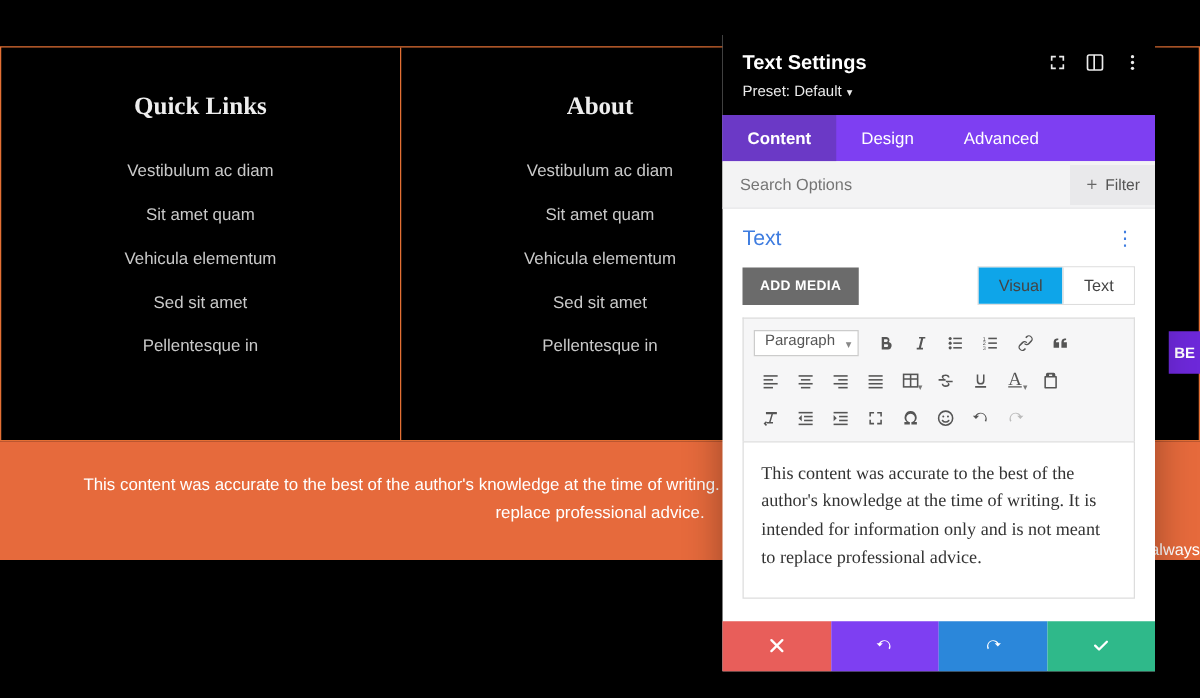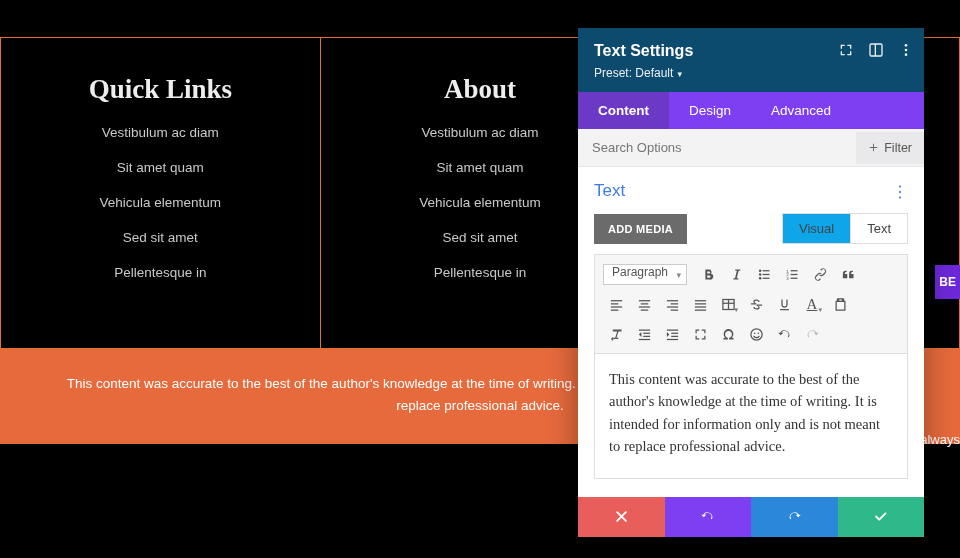--- a/index.html
+++ b/index.html
@@ -3,30 +3,30 @@
   <meta charset="utf-8">
   <style>
     * { box-sizing: border-box; margin: 0; padding: 0; }
     body { font-family: -apple-system, Segoe UI, sans-serif; background: #000; width: 960px; height: 558px; overflow: hidden; position: relative; }
     
     .page-wrap { width: 960px; height: 558px; position: relative; }
     .black-top { height: 37px; background: #000; }
     .columns-area { display: flex; background: #000; border: 1px solid #e47034; }
     .col { flex: 1; text-align: center; padding: 36px 10px 48px; border-right: 1px solid #e47034; }
     .col:last-child { border-right: none; }
-    .col h3 { color: #eee; font-family: Georgia, serif; font-weight: 700; font-size: 27px; margin-bottom: 20px; }
+    .col h3 { color: #eee; font-family: Georgia, serif; font-weight: 700; font-size: 20px; margin-bottom: 32px; }
     .col ul { list-style: none; }
     .col li { color: #c9c9c9; font-size: 13.5px; margin-bottom: 20px; }
     .orange-bar { background: #e66a3c; color: #fff; text-align: center; font-size: 13.5px; padding: 24px 60px 28px; line-height: 1.6; }
     .subscribe-stub { position: absolute; right: 0; top: 265px; background: #6d28d9; color: #fff; font-size: 12px; font-weight: 700; padding: 10px 4px; }
     .always-stub { position: absolute; right: 0; top: 432px; color: #fff; font-size: 13px; }
 
     
     .modal { position: absolute; left: 578px; top: 28px; width: 346px; background: #fff; box-shadow: 0 6px 30px rgba(0,0,0,.35); display: flex; flex-direction: column; }
-    .modal-head { background: #0c4a6e; color: #fff; padding: 14px 16px 12px; position: relative; }
+    .modal-head { background: #000000; color: #fff; padding: 14px 16px 12px; position: relative; }
     .modal-title { font-size: 16px; font-weight: 600; }
     .modal-preset { font-size: 12px; margin-top: 6px; opacity: .92; }
     .modal-preset .caret { display: inline-block; margin-left: 4px; font-size: 9px; vertical-align: middle; }
     .modal-head-icons { position: absolute; right: 10px; top: 14px; display: flex; gap: 14px; align-items: center; }
     .mh-icon { width: 16px; height: 16px; fill: #fff; cursor: pointer; opacity: .92; }
     
     .tabs { background: #7e3ff2; display: flex; }
     .tab { color: #fff; font-size: 13.5px; padding: 11px 20px; cursor: pointer; }
     .tab.active { background: #6b39c6; font-weight: 600; }
     

